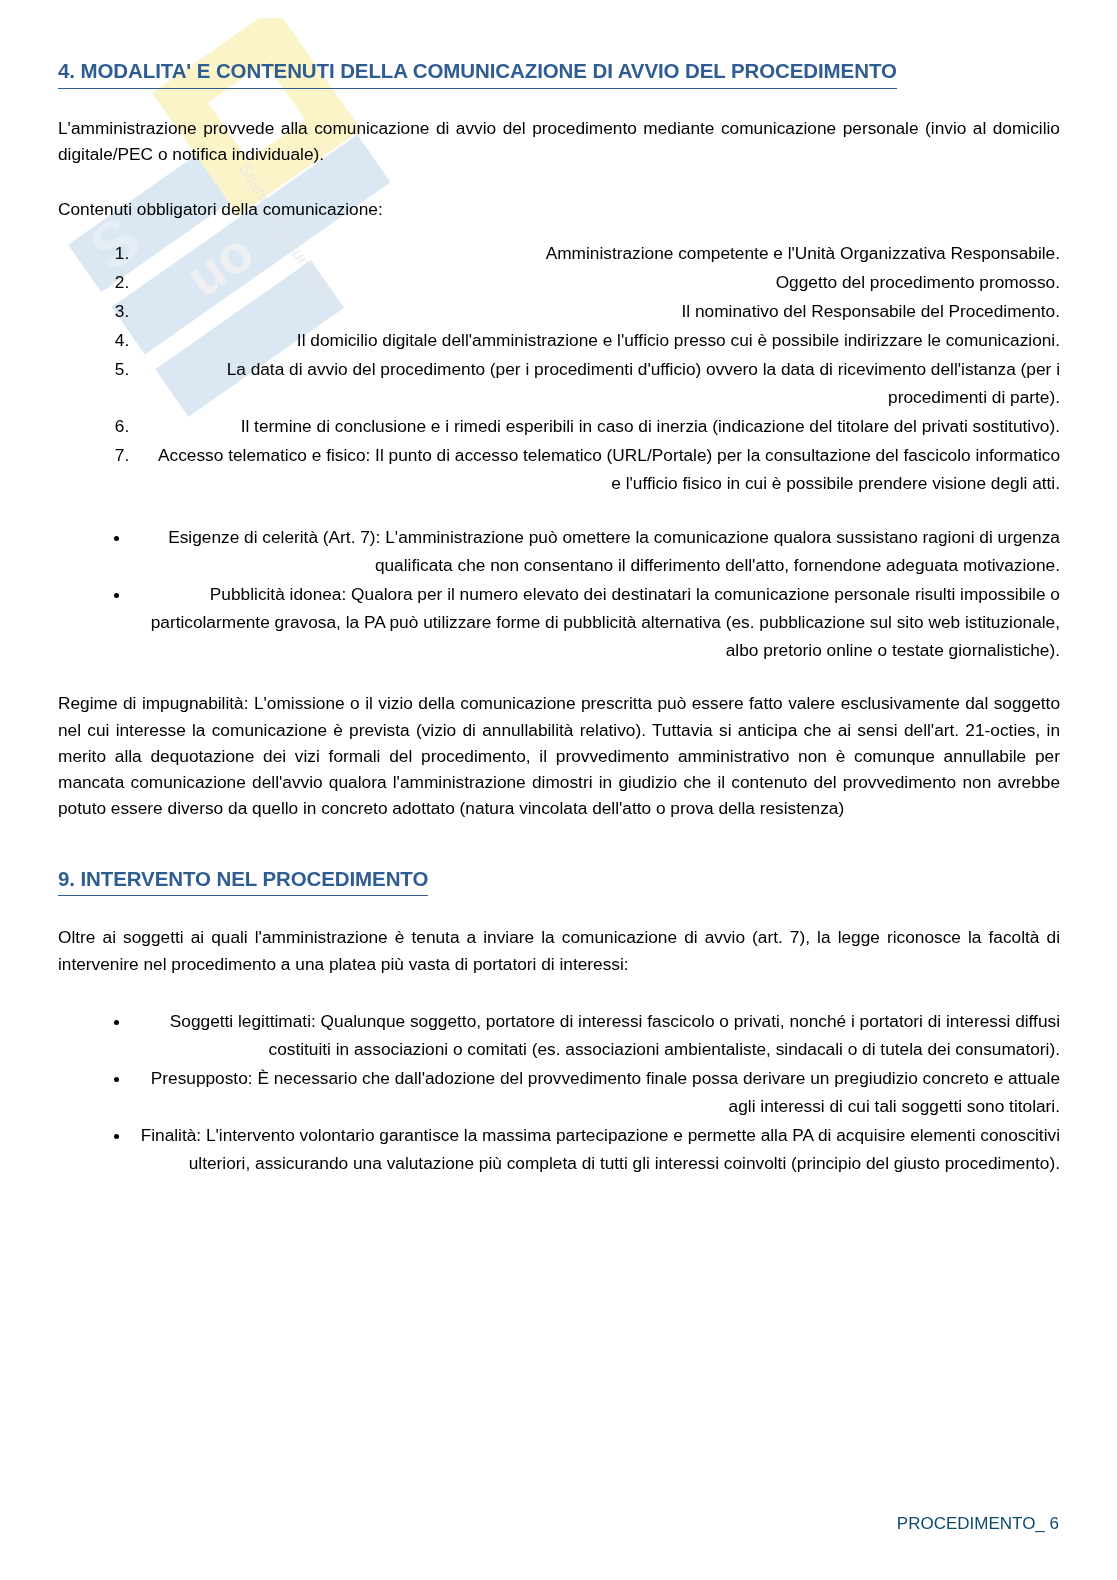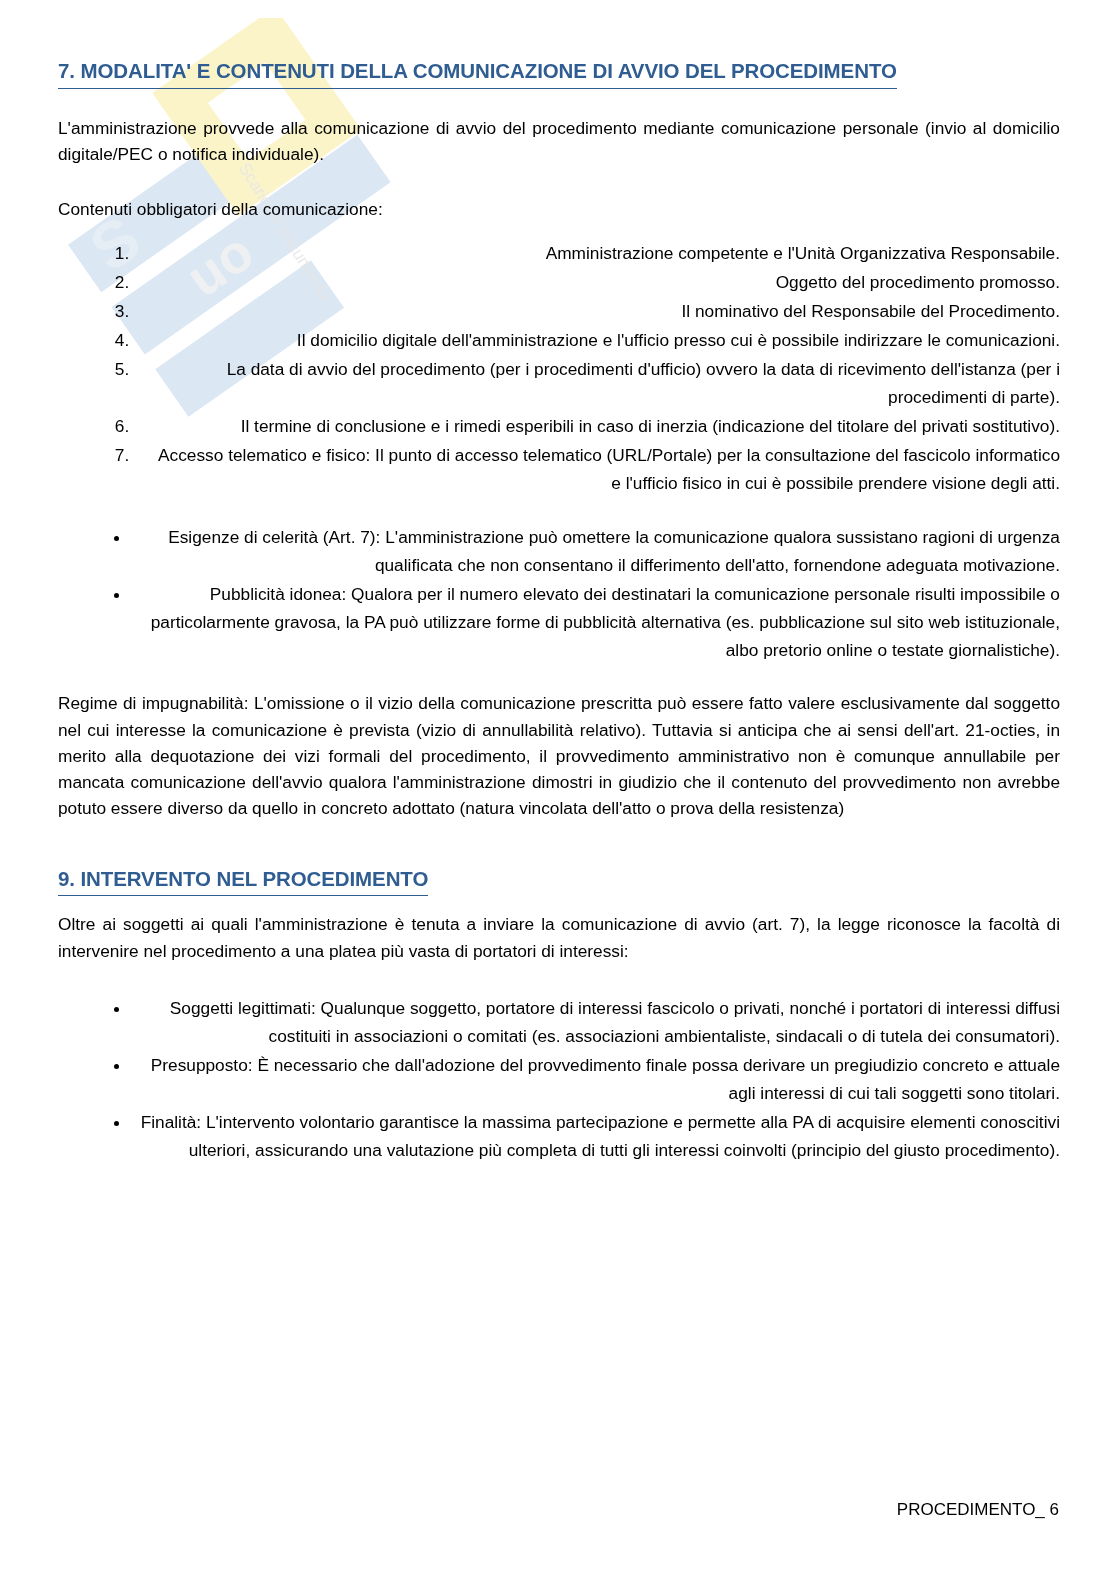--- a/index.html
+++ b/index.html
@@ -45,21 +45,21 @@
     padding: 0 0 4px 0;
     font-size: 20.5px;
     font-weight: bold;
     letter-spacing: -0.1px;
     color: #2f5d92;
     display: inline-block;
     border-bottom: 1.6px solid #2f5d92;
     line-height: 1.25;
   }
   .heading-wrap { margin: 0 0 26px 0; }
-  .heading-wrap.second { margin-top: 44px; margin-bottom: 15px; text-decoration: underline; }
+  .heading-wrap.second { margin-top: 44px; margin-bottom: 28px; text-decoration: underline; }
 
   p.body-par {
     margin: 0 0 22px 0;
     font-size: 17.3px;
     line-height: 1.52;
     text-align: justify;
     text-justify: inter-word;
   }
   p.body-par.lead { margin-bottom: 30px; }
 
@@ -86,23 +86,23 @@
   ol.num-list > li::marker { font-weight: normal; }
   ul.bul-list > li::marker { font-size: 15px; }
   ol.num-list > li > span, ul.bul-list > li > span { display: inline; }
 
   b, strong { font-weight: normal; }
 
   
   .footer {
     position: absolute;
     right: 58px;
-    bottom: 60px;
+    bottom: 46px;
     font-size: 17px;
-    color: #000000;
+    color: #0c4a6e;
     z-index: 2;
     font-family: "Liberation Sans", sans-serif;
   }
 </style>
 </head>
 <body>
 
 <div class="page">
 
   <div class="watermark">
@@ -122,21 +122,21 @@
       </g>
       <g transform="rotate(-35 215 200)" opacity="0.9">
         <text x="120" y="232" font-family="Liberation Sans, sans-serif" font-size="54" font-weight="bold" fill="#f2f2f2">uo</text>
       </g>
     </svg>
   </div>
 
   <div class="content">
 
     <div class="heading-wrap">
-      <h2 class="section-heading">7. MODALITA' E CONTENUTI DELLA COMUNICAZIONE DI AVVIO DEL PROCEDIMENTO</h2>
+      <h2 class="section-heading">4. MODALITA' E CONTENUTI DELLA COMUNICAZIONE DI AVVIO DEL PROCEDIMENTO</h2>
     </div>
 
     <p class="body-par lead"><span>L'amministrazione provvede alla comunicazione di avvio del procedimento mediante </span><b>comunicazione personale</b><span> (invio al domicilio digitale/PEC o notifica individuale).</span></p>
 
     <p class="subhead">Contenuti obbligatori della comunicazione:</p>
 
     <ol class="num-list">
       <li><b>Amministrazione competente</b><span> e l'Unità Organizzativa Responsabile.</span></li>
       <li><b>Oggetto</b><span> del procedimento promosso.</span></li>
       <li><b>Il nominativo del Responsabile del Procedimento.</b><span></span></li>

